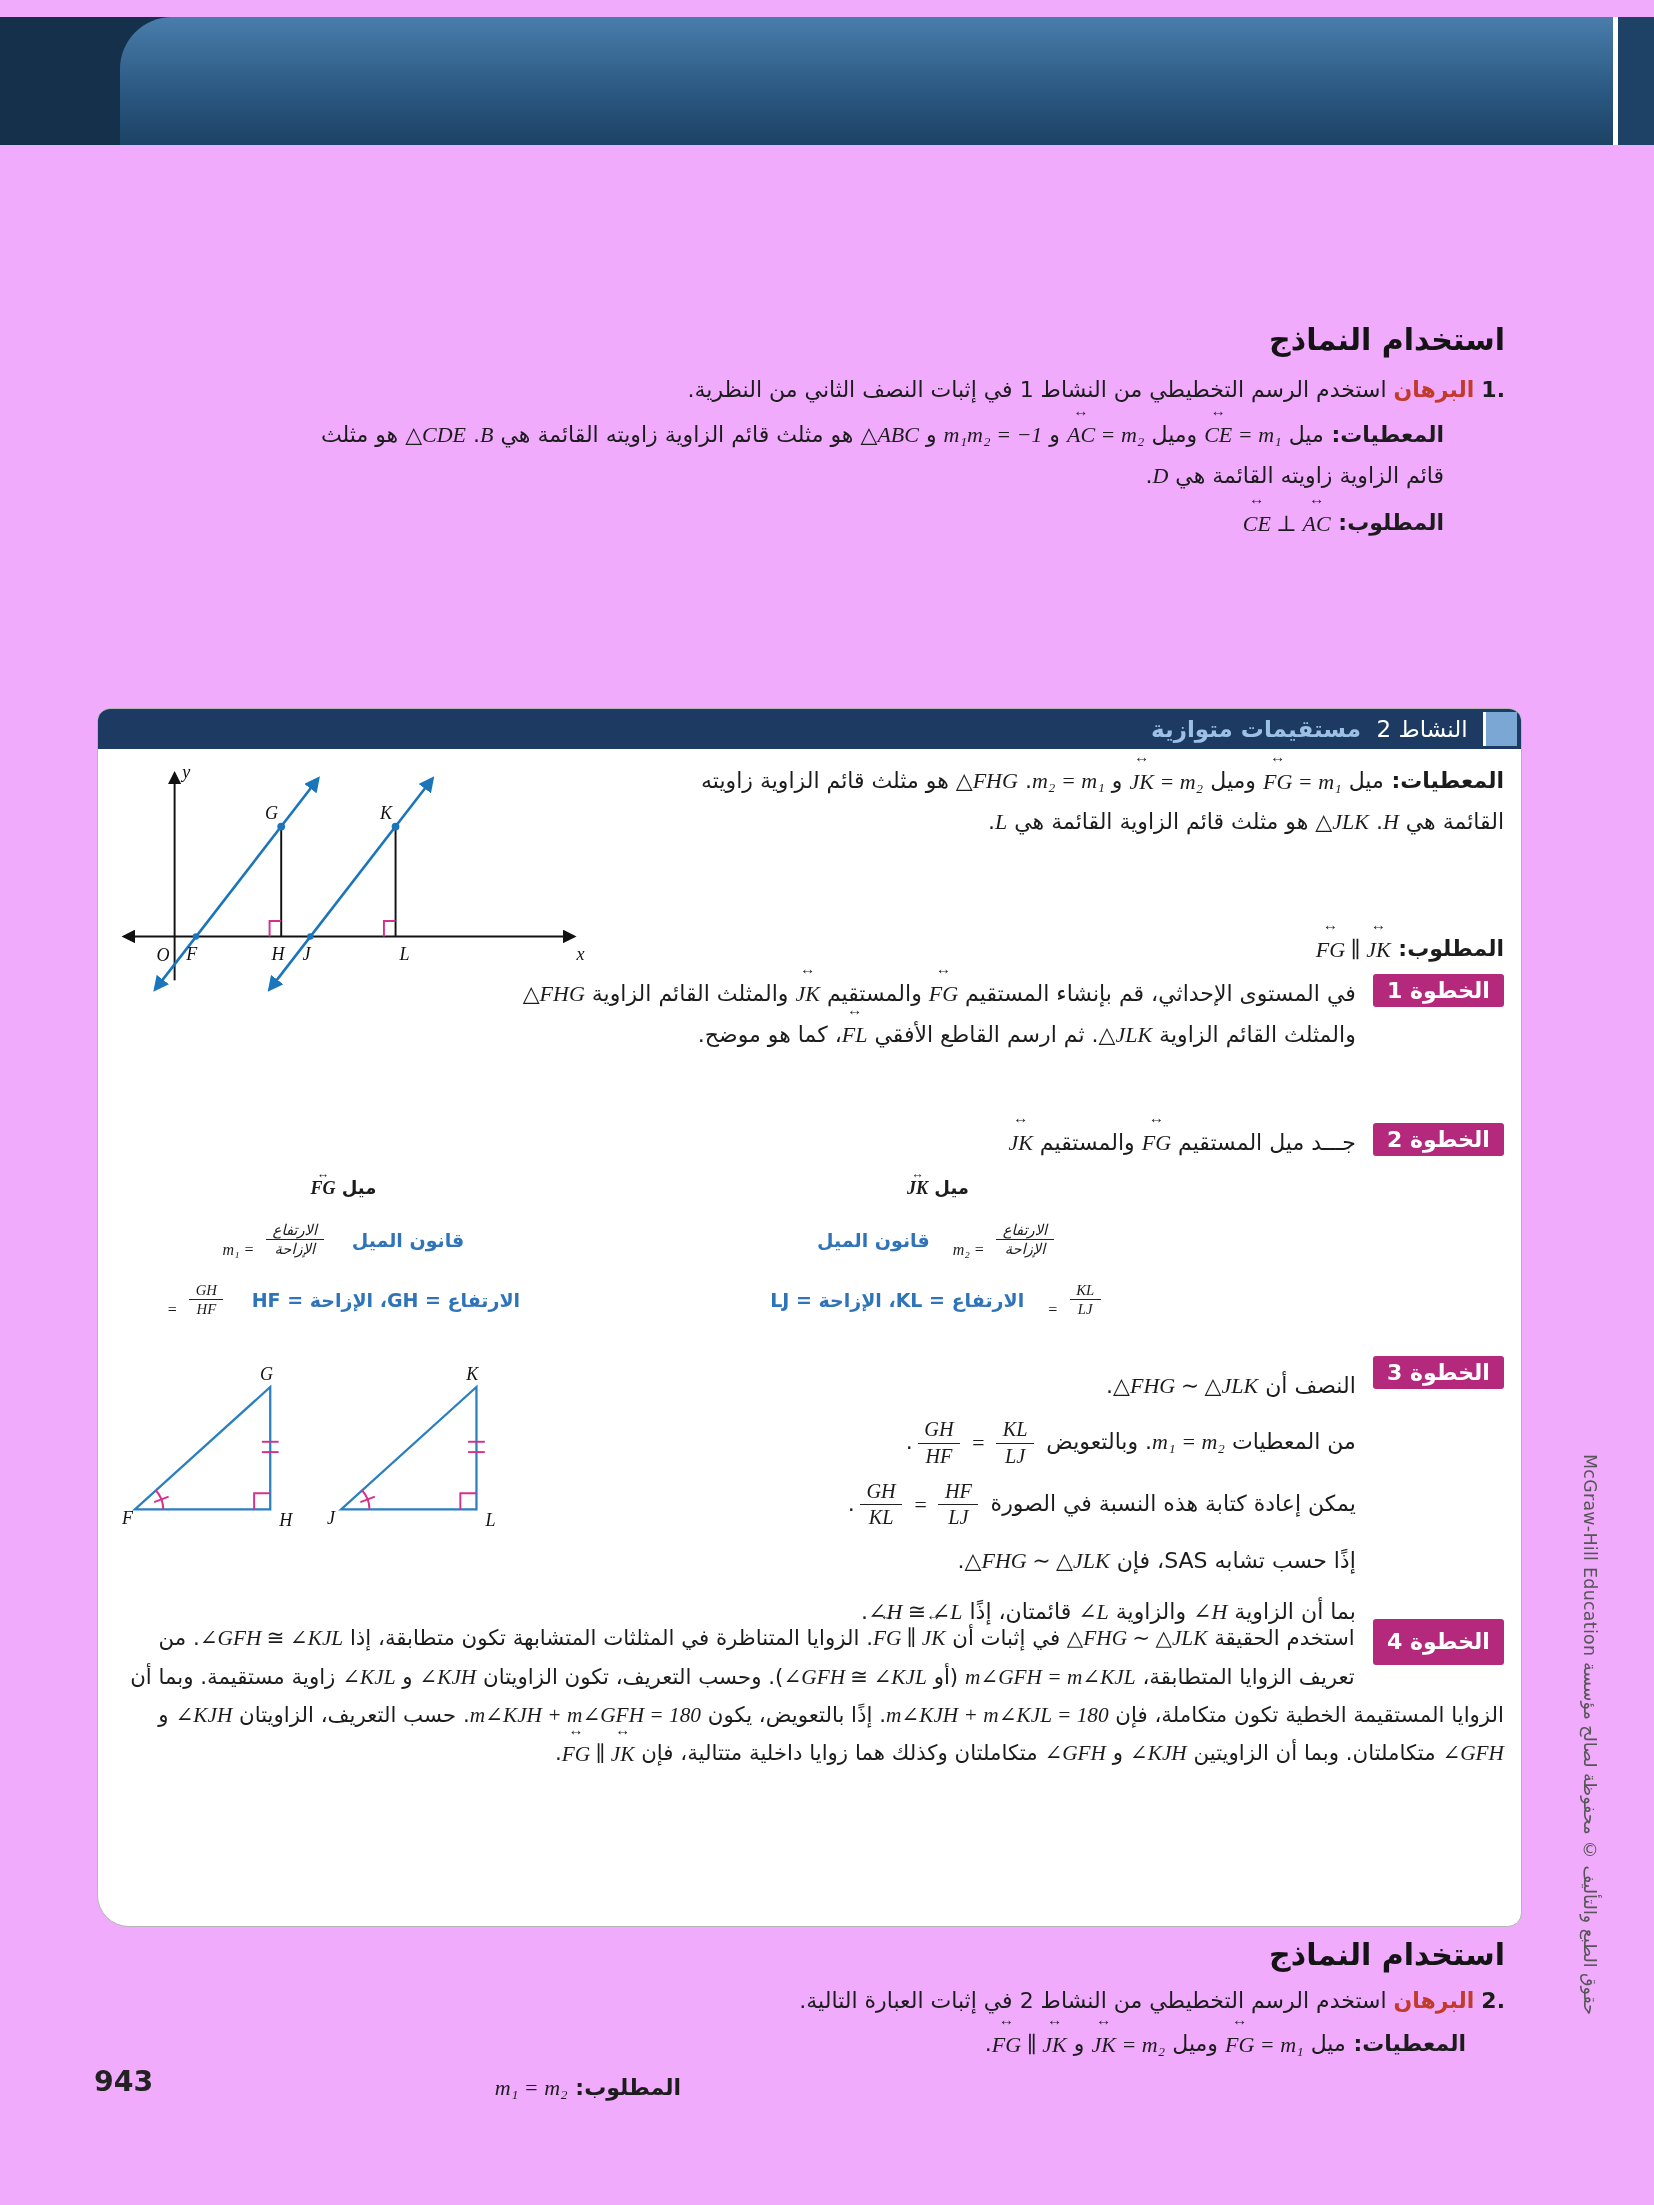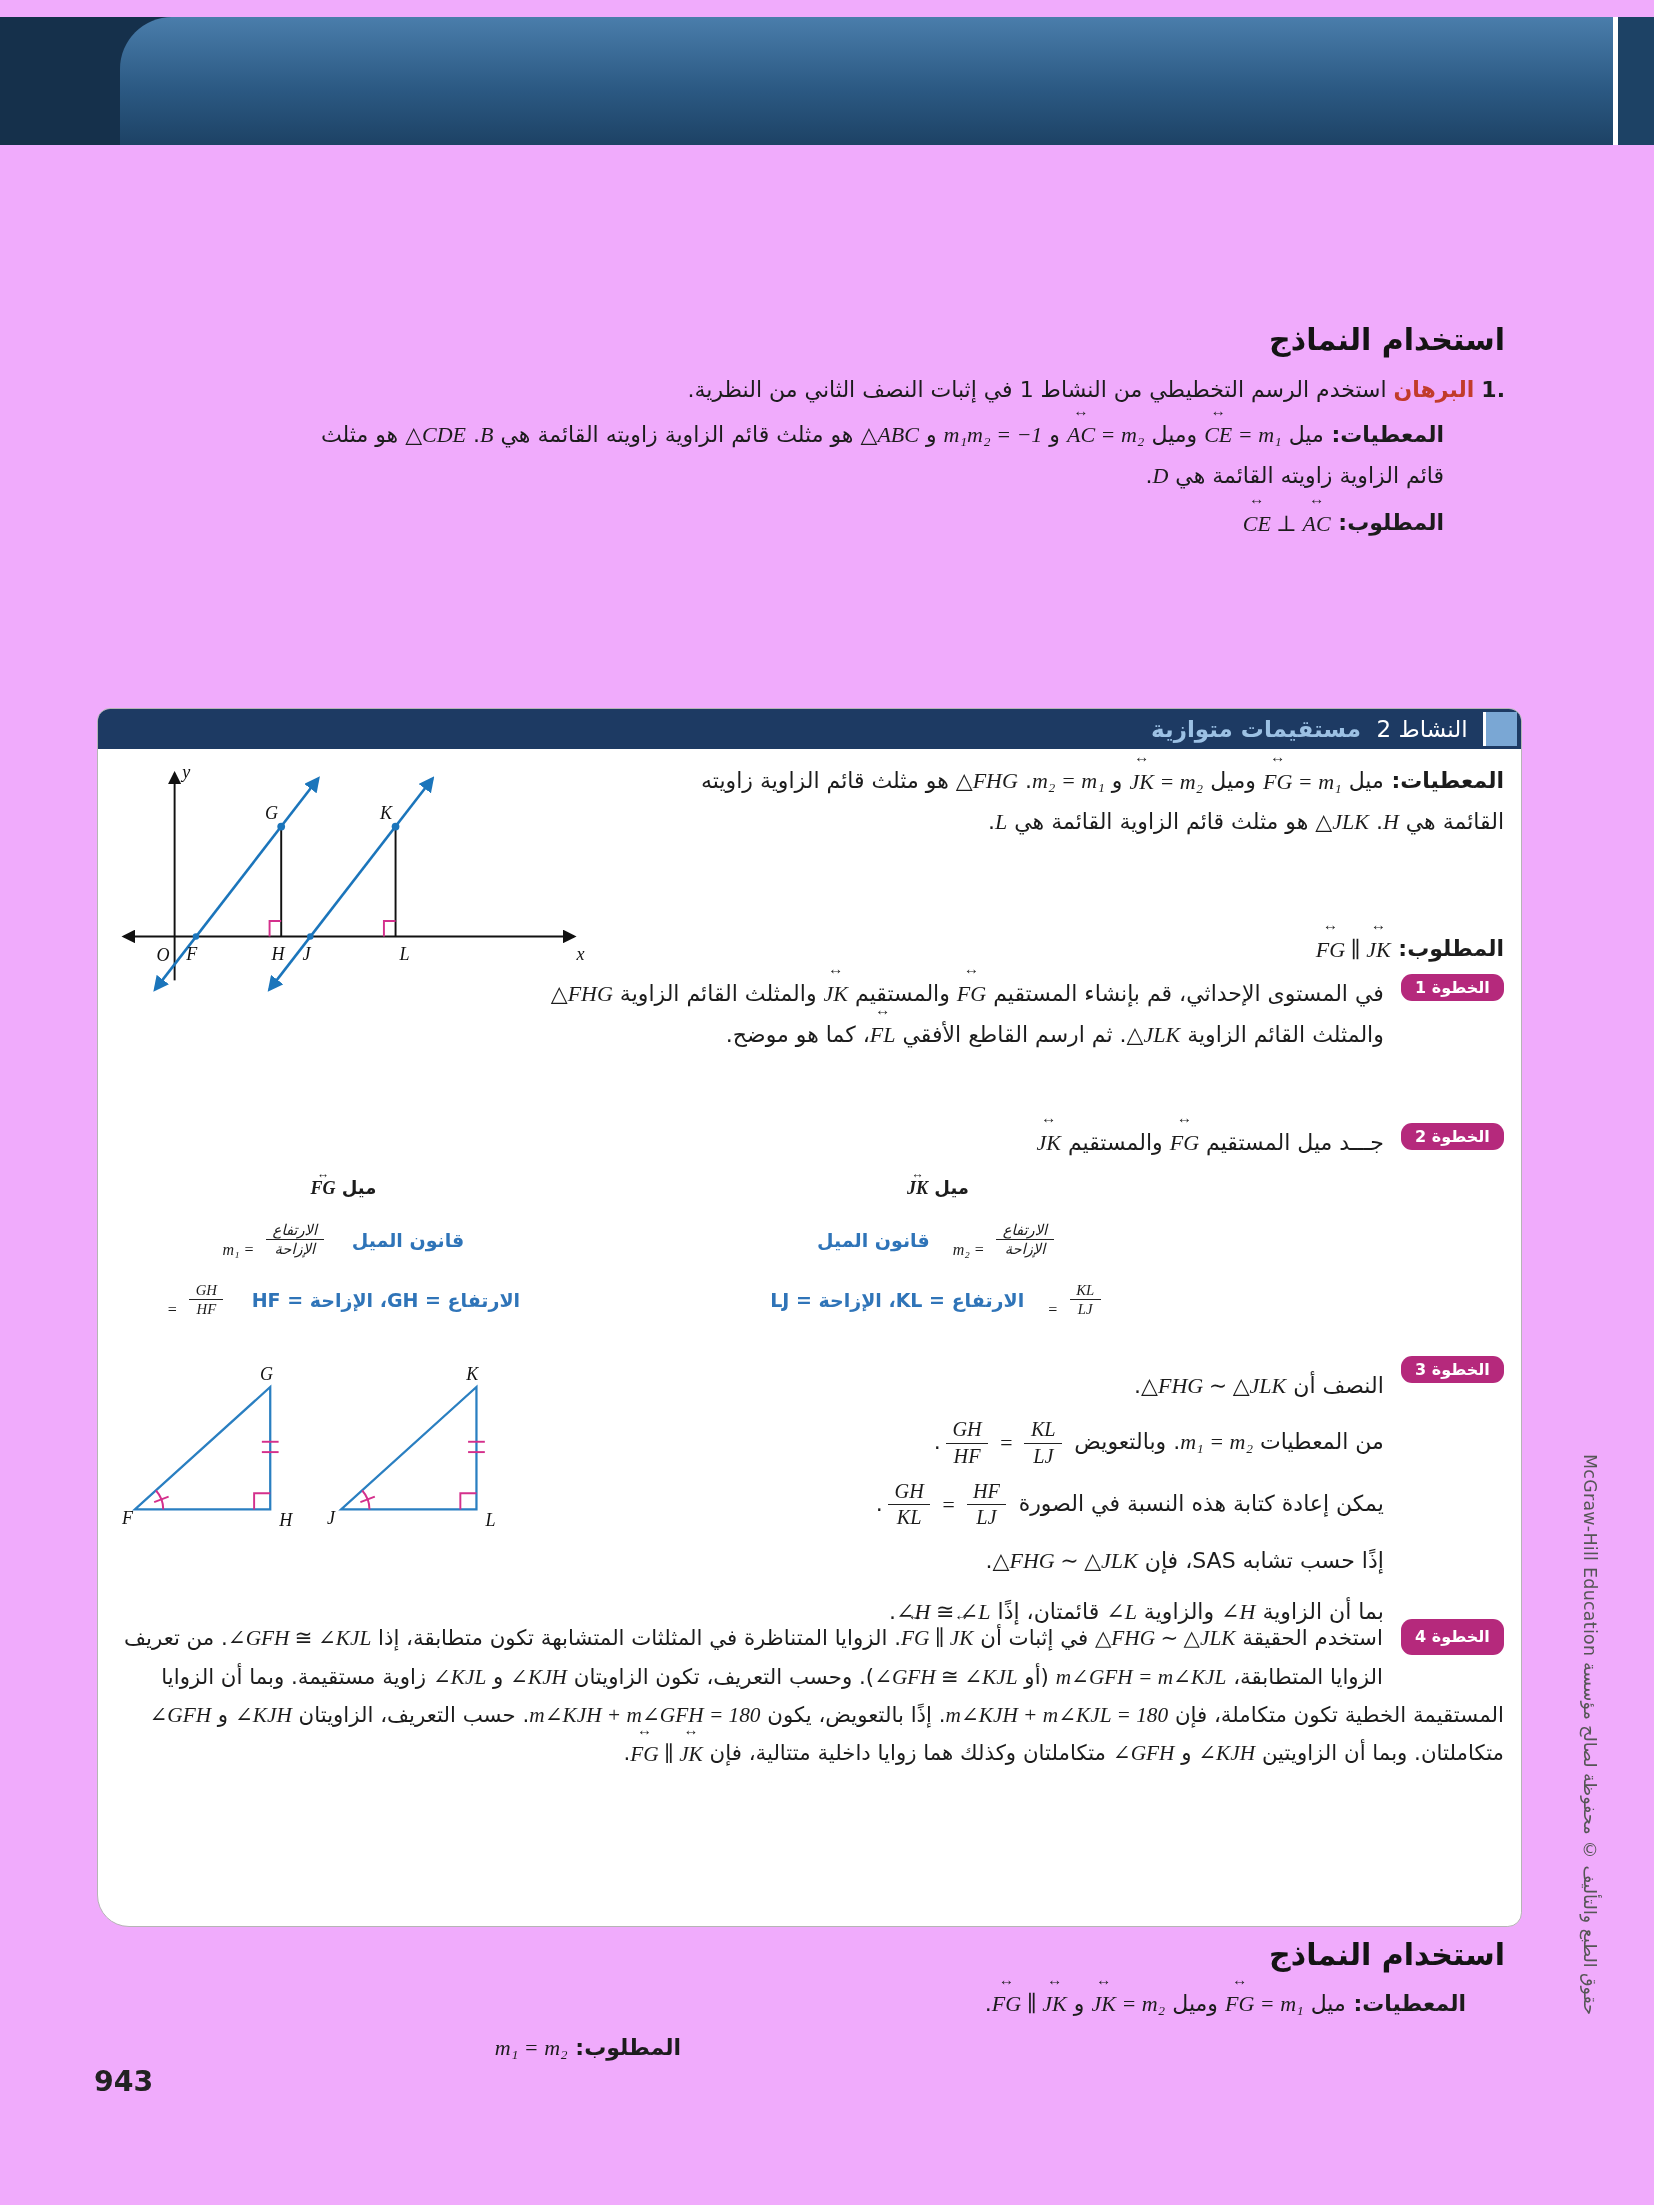--- a/index.html
+++ b/index.html
@@ -48,22 +48,22 @@
            display:flex;flex-direction:row;direction:rtl;align-items:center;}
   .act-deco{width:31px;height:34px;background:#7aa7d4;margin-right:3.9px;border-left:3.2px solid #ffffff;}
   .act-badge{color:#ffffff;font-weight:normal;font-size:23px;padding:0 15.5px;white-space:nowrap;}
   .act-title{color:#9cc1e4;font-weight:bold;font-size:23px;white-space:nowrap;}
 
   #graph{position:absolute;left:11.6px;top:45px;}
   #act-given{position:absolute;right:17px;top:52px;width:814px;}
   #act-required{position:absolute;right:17px;top:220px;}
 
   .step{position:absolute;display:flex;flex-direction:row;direction:rtl;gap:17px;align-items:flex-start;}
-  .step-badge{background:#b5297c;color:#fff;font-weight:bold;font-size:16px;padding:3.9px 14.2px;
-              white-space:nowrap;border-radius:11px;}
+  .step-badge{background:#b5297c;color:#fff;font-weight:bold;font-size:22px;padding:3.9px 14.2px;
+              white-space:nowrap;border-radius:3px;}
   #step1{right:17px;top:265px;} #step1 .step-body{width:898px;}
   #step2{right:17px;top:414px;}
   #step3{right:17px;top:647px;} #step3 .step-body{width:821px;}
   .mline{margin:10.3px 0;}
 
   .slope-col{position:absolute;}
   #slope-fg{left:19.4px;top:468px;width:452px;}
   #slope-jk{left:614px;top:468px;width:452px;}
   .slope-title{text-align:center;direction:rtl;font-size:18px;font-weight:bold;margin-bottom:3.9px;}
   .slope-row{display:flex;align-items:center;justify-content:center;gap:23px;margin-top:22px;}
@@ -295,20 +295,21 @@
               <span class="math"> ∥ </span>
               <span class="math overarrow">JK</span>
             </span><span class="txt">.</span></span>
       </div>
     </div>
   </div>
 
   <div class="h-section" id="heading2">استخدام النماذج</div>
 
   <div id="item2">
+    <div class="p"><span class="item-num">2.</span><span class="txt"> </span><span class="proof-red">البرهان</span><span class="txt"> استخدم الرسم التخطيطي من النشاط 2 في إثبات العبارة التالية.</span></div>
     <div class="p given"><span class="lbl">المعطيات: </span><span class="txt">ميل </span><span class="grp">
           <span class="math overarrow">FG</span>
           <span class="math"> = m₁</span>
         </span><span class="txt"> وميل </span><span class="grp">
           <span class="math overarrow">JK</span>
           <span class="math"> = m₂</span>
         </span><span class="txt"> و </span><span class="grp">
           <span class="math overarrow">FG</span>
           <span class="math"> ∥ </span>
           <span class="math overarrow">JK</span>

